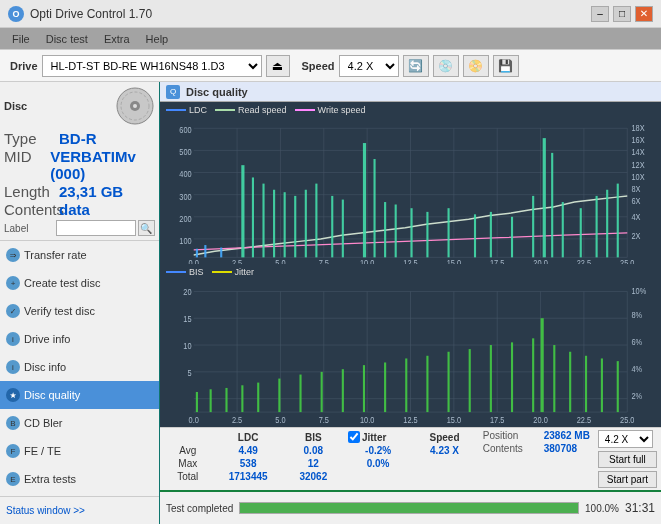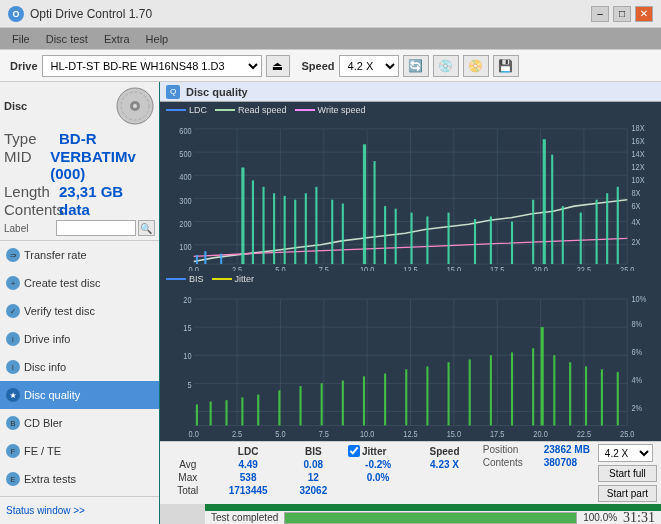--- a/index.html
+++ b/index.html
@@ -466,22 +466,22 @@
 
       <div class="action-btns">
         <select class="speed-select-small">
           <option>4.2 X</option>
         </select>
         <button class="action-btn">Start full</button>
         <button class="action-btn">Start part</button>
       </div>
     </div>
 
-    <div style="height:20px;background:#f0f0f0;border-top:7px solid #15803d;display:flex;align-items:center;padding:0 6px;gap:6px;margin-left:45px;">
+    <div style="height:20px;background:#f0f0f0;border-top:2px solid #15803d;display:flex;align-items:center;padding:16px 6px;gap:6px;">
       <span style="font-size:10px;color:#333;">Test completed</span>
       <div style="flex:1;height:12px;background:#e0e0e0;border:1px solid #aaa;">
         <div style="width:100%;height:100%;background:#4caf50;"></div>
       </div>
       <span style="font-size:10px;color:#333;">100.0%</span>
-      <span style="font-size:14px;color:#333;font-family:Liberation Serif, serif;">31:31</span>
+      <span style="font-size:12px;color:#333;">31:31</span>
     </div>
   </div>
 </div>
 
 </body></html>

